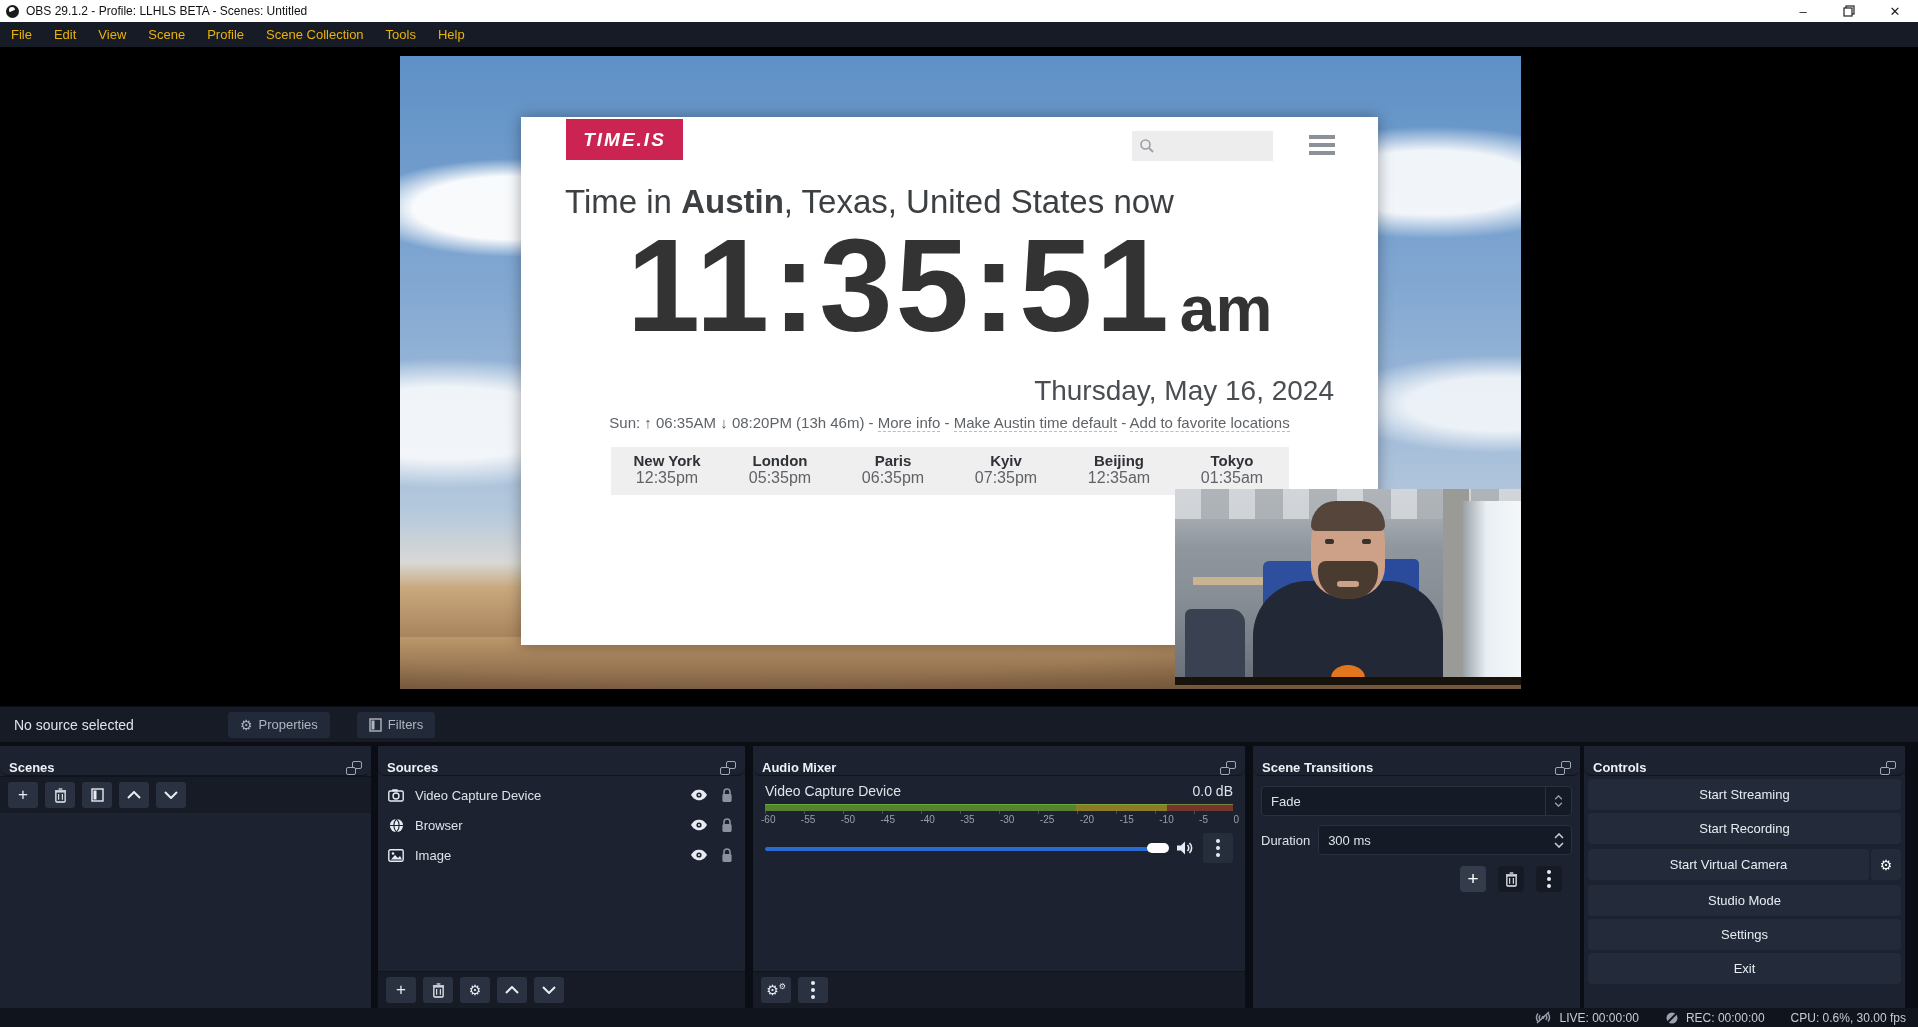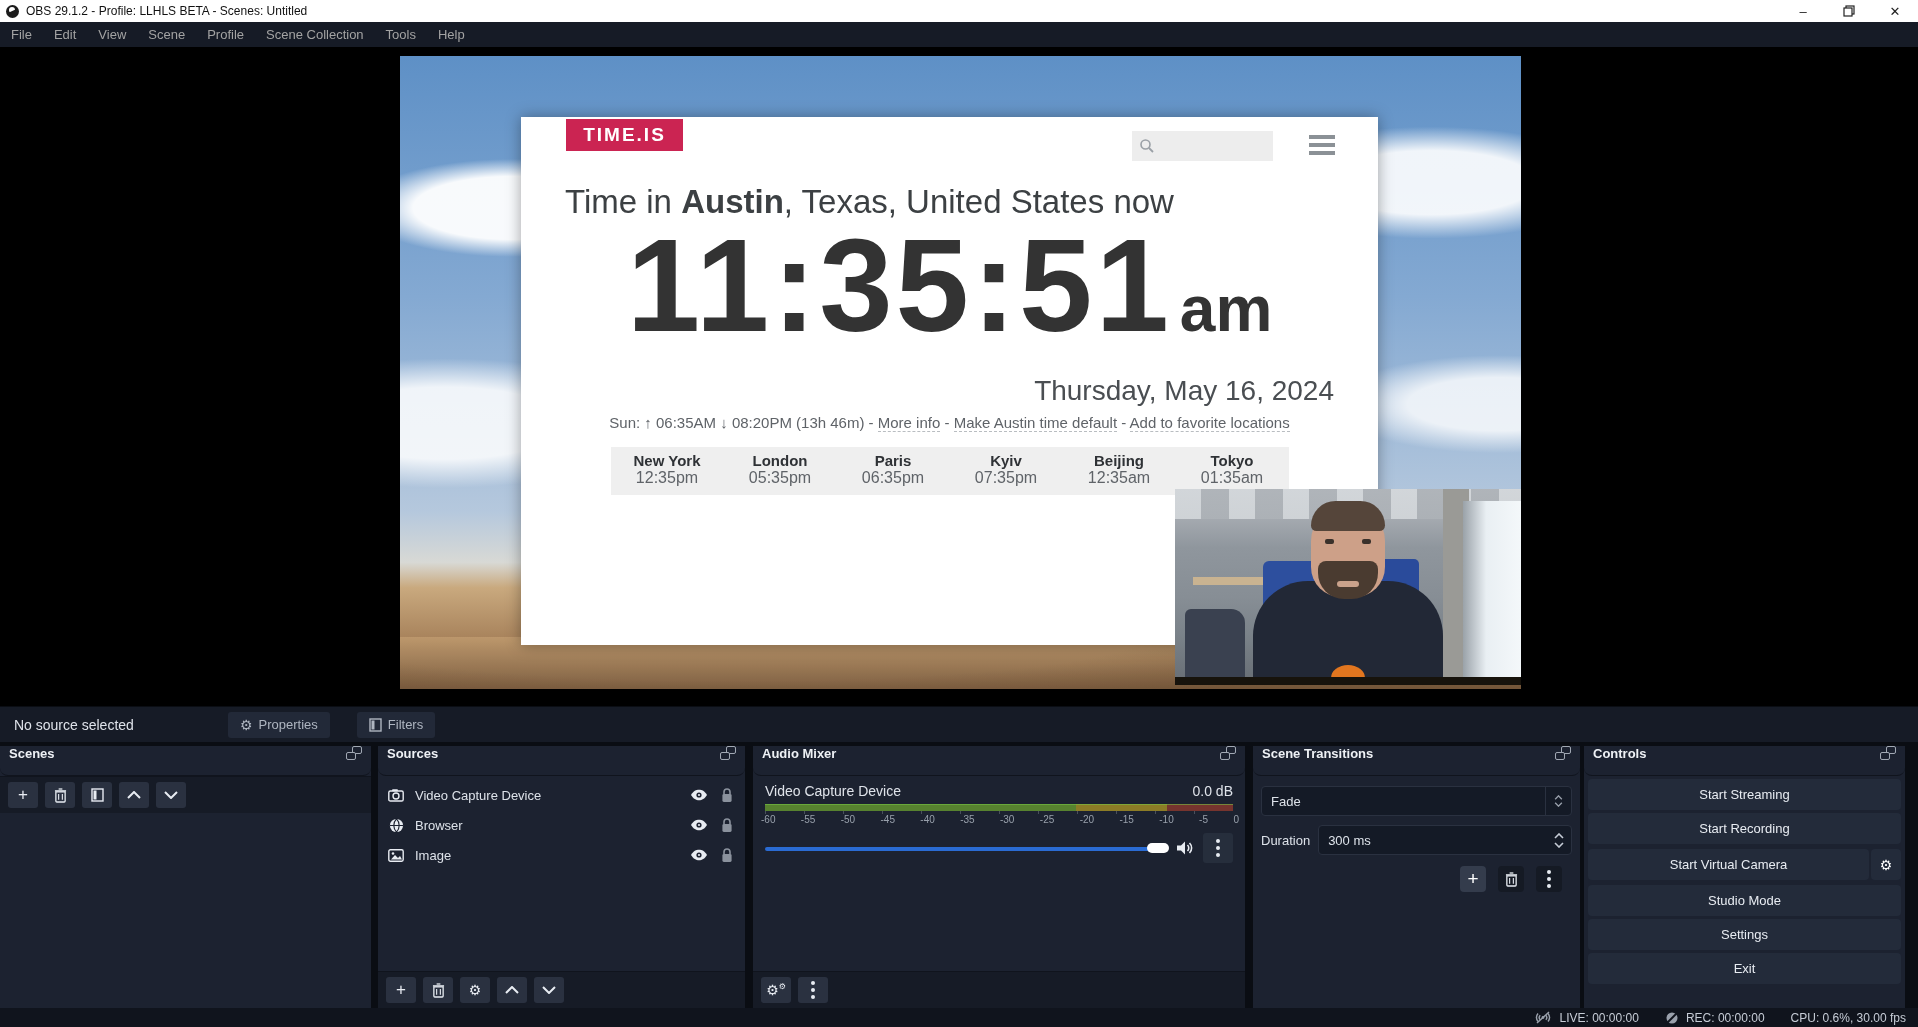--- a/index.html
+++ b/index.html
@@ -11,41 +11,41 @@
   .titlebar { position:absolute; left:0; top:0; width:1918px; height:22px; background:#ffffff;
     display:flex; align-items:center; color:#111; font-size:12px; }
   .obs-logo { width:13px; height:13px; border-radius:50%; background:#1b1b1b; margin:0 7px 0 6px; position:relative; }
   .obs-logo::after { content:""; position:absolute; left:3px; top:2px; width:6px; height:6px;
     border-radius:50%; background:#fff; clip-path:polygon(0 0,100% 0,100% 55%,0 100%); }
   .win-btns { margin-left:auto; display:flex; align-items:center; height:100%; }
   .win-btn { width:46px; height:22px; display:flex; align-items:center; justify-content:center;
     color:#222; font-size:13px; cursor:default; }
   
   .menubar { position:absolute; left:0; top:22px; width:1918px; height:25px; background:#161b26;
-    display:flex; align-items:center; color:#a3a3a3; font-size:13px; }
+    display:flex; align-items:center; color:#eab308; font-size:13px; }
   .menu-item { padding:0 11px; height:100%; display:flex; align-items:center; }
 
   
   .preview { position:absolute; left:0; top:47px; width:1918px; height:659px; background:#000; }
   .video { position:absolute; left:400px; top:9px; width:1121px; height:633px; overflow:hidden;
     background:
       radial-gradient(220px 70px at 10% 24%, rgba(255,255,255,.95) 0 45%, rgba(255,255,255,0) 70%),
       radial-gradient(260px 80px at 92% 20%, rgba(255,255,255,.9) 0 40%, rgba(255,255,255,0) 70%),
       radial-gradient(300px 90px at 4% 58%, rgba(255,255,255,.85) 0 40%, rgba(255,255,255,0) 72%),
       radial-gradient(240px 70px at 98% 55%, rgba(255,255,255,.8) 0 38%, rgba(255,255,255,0) 70%),
       linear-gradient(180deg,#5e90c6 0%, #84a9d2 38%, #b5c8dd 72%, #d8d9d5 80%, #c9a97e 84%, #a8835c 92%, #8f6c49 100%);
   }
   .dune { position:absolute; left:0; bottom:0; width:100%; height:52px;
     background:radial-gradient(60% 140% at 30% 0%, rgba(0,0,0,0) 60%, rgba(90,60,35,.35) 100%),
     linear-gradient(180deg,#bf9a6e, #7d5f42); opacity:.9; }
   .webpage { position:absolute; left:121px; top:61px; width:857px; height:528px; background:#fff;
     box-shadow:0 0 14px rgba(0,0,0,.35); color:#333; }
-  .ti-logo { position:absolute; left:45px; top:2px; width:117px; height:32px; background:#cb2452;
+  .ti-logo { position:absolute; left:45px; top:2px; width:117px; height:41px; background:#cb2452;
     color:#fff; display:flex; align-items:center; justify-content:center; font-weight:bold;
-    font-size:19px; letter-spacing:2px; }
+    font-size:19px; letter-spacing:2px;font-style:italic; }
   .ti-search { position:absolute; left:611px; top:14px; width:141px; height:30px; background:#ededed;
     display:flex; align-items:center; padding-left:7px; }
   .ti-burger { position:absolute; left:788px; top:18px; width:26px; height:20px;
     display:flex; flex-direction:column; justify-content:space-between; }
   .ti-burger i { display:block; height:4px; background:#8b9196; }
   .ti-head { position:absolute; left:44px; top:66px; width:780px; font-size:33px; color:#3c4043;
     white-space:nowrap; }
   .ti-clock { position:absolute; left:0; top:103px; width:100%; text-align:center; color:#333;
     font-weight:bold; line-height:1; white-space:nowrap; }
   .ti-clock .digits { font-size:132px; letter-spacing:3px; }
@@ -92,21 +92,21 @@
   .gear-glyph { font-family:"DejaVu Sans", sans-serif; font-size:14px; line-height:1; }
 
   
   .docks { position:absolute; left:0; top:742px; width:1918px; height:266px; background:#0a0d13; }
   .panel { position:absolute; top:4px; height:262px; background:#1c2230; display:flex; flex-direction:column; }
   .p-scenes { left:0; width:371px; }
   .p-sources { left:378px; width:367px; }
   .p-audio { left:753px; width:492px; }
   .p-trans { left:1253px; width:327px; }
   .p-controls { left:1584px; width:321px; }
-  .p-header { height:30px; display:flex; align-items:flex-start; justify-content:space-between;
+  .p-header { height:30px; display:flex; align-items:flex-end; justify-content:space-between;
     padding:0 9px; color:#eef1f5; font-size:13px; font-weight:bold; border-bottom:1px solid #10141d; flex:none;border-radius:8px; }
   .popout { width:16px; height:14px; position:relative; opacity:.85; }
   .popout i { position:absolute; border:1.5px solid #b9c0cb; border-radius:2px; width:10px; height:8px; display:block; }
   .popout i:first-child { right:0; top:0; }
   .popout i:last-child { left:0; bottom:0; background:#1c2230; }
   .p-body { flex:1; position:relative; overflow:hidden; }
   .p-toolbar { height:37px; border-top:1px solid #10141d; display:flex; align-items:center; gap:7px;
     padding:0 8px; flex:none; background:#161b26; }
   .sq-btn { width:30px; height:26px; background:#2a3140; border-radius:3px; display:flex;
     align-items:center; justify-content:center; color:#e8ecf2; font-size:17px; }

